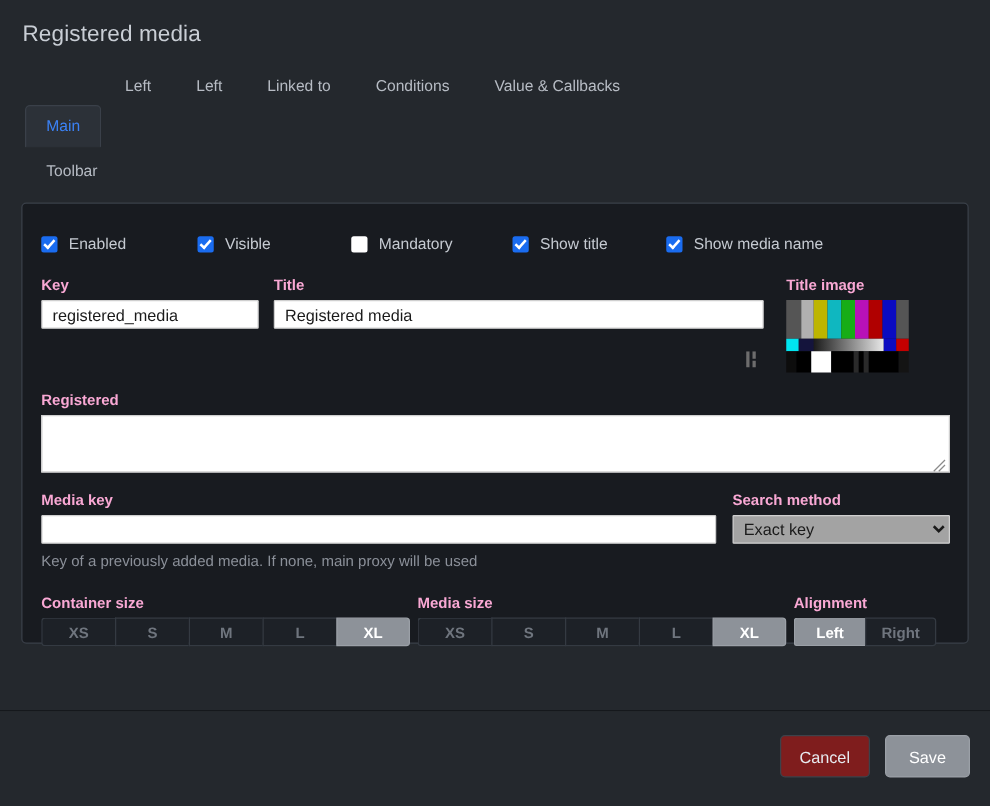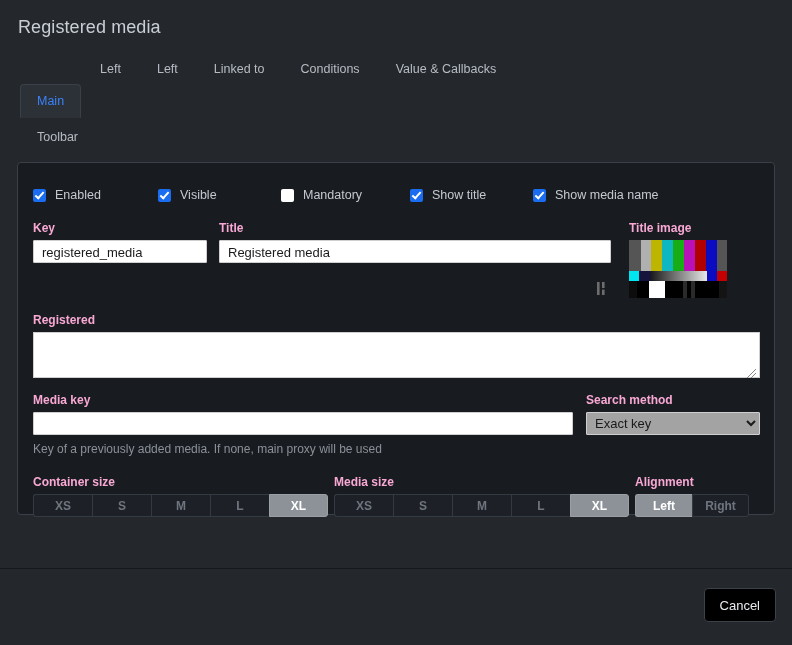--- a/index.html
+++ b/index.html
@@ -286,21 +286,21 @@
   .btn {
     font-family: "Liberation Sans", sans-serif;
     font-size: 13px;
     height: 34px;
     min-width: 68px;
     padding: 0 15px;
     border-radius: 4px;
     cursor: pointer;
     outline: none;
     border: 1px solid #3c424a;
-    background: #000000;
+    background: #7f1d1d;
     color: #e7ebf0;
   }
   .btn.primary {
     background: #8d9299;
     border-color: #9ba0a7;
     color: #ffffff;
     margin-left: 12px;
   }
 </style>
 </head>
@@ -457,16 +457,17 @@
         </div>
       </div>
     </div>
 
   </div>
 
   <div class="footer-sep"></div>
   <div class="footer">
     <div class="footer-btns">
       <button class="btn">Cancel</button>
+      <button class="btn primary">Save</button>
     </div>
   </div>
 
 </div>
 
 </body></html>

